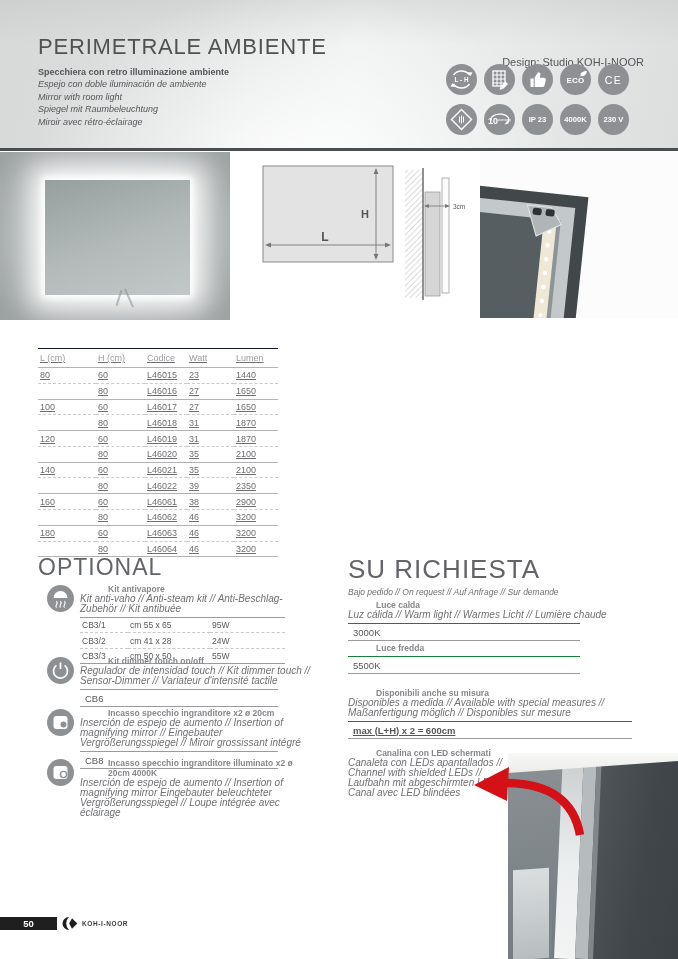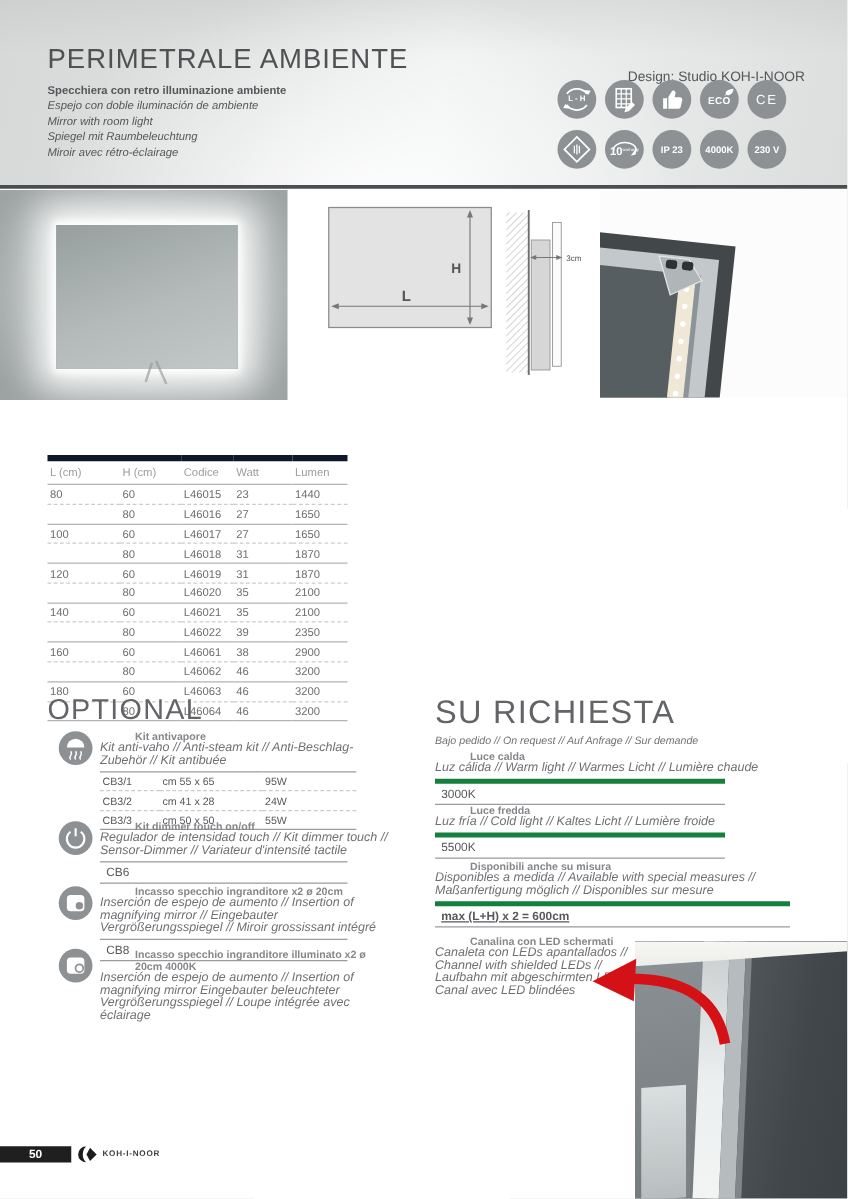--- a/index.html
+++ b/index.html
@@ -55,23 +55,23 @@
   }
   .reflect1, .reflect2 {
     position:absolute; background:#8f9595; opacity:0.6;
   }
   .reflect1 { left:118px; top:138px; width:2px; height:16px; transform:rotate(18deg); }
   .reflect2 { left:128px; top:136px; width:2px; height:20px; transform:rotate(-24deg); }
   .diagram { position:absolute; left:255px; top:158px; }
   .photo-right { position:absolute; left:480px; top:152px; }
   
   .spec-table {
-    position:absolute; left:38px; top:364px; width:240px; border-collapse:collapse;
+    position:absolute; left:38px; top:348px; width:240px; border-collapse:collapse;
     font-size:9px; color:#6e6f71;
-    border-top:5px solid #0f172a; border-bottom:1px solid #b3b3b5;
+    border-top:1px solid #0f172a; border-bottom:1px solid #b3b3b5;text-decoration:underline;
   }
   .spec-table th {
     font-weight:normal; color:#9b9c9e; text-align:left; font-size:9px;
     padding:4px 0 4px 2px; border-bottom:1px solid #b3b3b5;
   }
   .spec-table td { padding:2.4px 0 2.4px 2px; }
   .spec-table tbody tr { border-top:1px dashed #cbcbcd; }
   .spec-table tbody tr:first-child { border-top:none; }
   .spec-table tbody tr:nth-child(odd):not(:first-child) { border-top:1px solid #b3b3b5; }
   
@@ -92,21 +92,21 @@
     padding:2.5px 0 2.5px 5px; margin-top:3px; font-size:9.5px; color:#56575a; box-sizing:border-box;
   }
   .variants {
     width:205px; border-collapse:collapse; margin-top:3px; font-size:8.5px; color:#56575a;
     border-top:1px solid #9b9b9d; border-bottom:1px solid #9b9b9d;
   }
   .variants td { padding:2.2px 0 2.2px 2px; }
   .variants tbody tr + tr { border-top:1px dashed #c9c9cb; }
   .su-item { position:absolute; left:0; width:288px; }
   .su-item .value-box {
-    border-top:4px solid #15803d; border-bottom:1px solid #9b9b9d;
+    border-top:1px solid #15803d; border-bottom:1px solid #9b9b9d;
     padding:2.5px 0 2.5px 5px; margin-top:3px; font-size:9.5px; color:#56575a; box-sizing:border-box;
   }
   .w232 { width:232px; } .w284 { width:284px; }
   .value-bold { font-weight:bold;text-decoration:underline; }
   .trans-narrow { width:175px; }
   
   .photo-bottom {
     position:absolute; left:508px; top:753px; width:170px; height:206px; overflow:hidden;
     background:linear-gradient(100deg, #70767a 0%, #575d60 30%, #41464a 75%, #3c4145 100%);
   }
@@ -475,21 +475,20 @@
     <div class="sec-sub">Bajo pedido // On request // Auf Anfrage // Sur demande</div>
 
     <div class="su-item" style="top:46px">
       <div class="item-title">Luce calda</div>
       <div class="item-trans">Luz cálida // Warm light // Warmes Licht // Lumière chaude</div>
       <div class="value-box w232">3000K</div>
     </div>
 
     <div class="su-item" style="top:89px">
       <div class="item-title">Luce fredda</div>
-      <div class="item-trans">Luz fría // Cold light // Kaltes Licht // Lumière froide</div>
       <div class="value-box w232">5500K</div>
     </div>
 
     <div class="su-item" style="top:134px">
       <div class="item-title">Disponibili anche su misura</div>
       <div class="item-trans">Disponibles a medida // Available with special measures // Maßanfertigung möglich // Disponibles sur mesure</div>
       <div class="value-box w284 value-bold">max (L+H) x 2 = 600cm</div>
     </div>
 
     <div class="su-item" style="top:194px">

